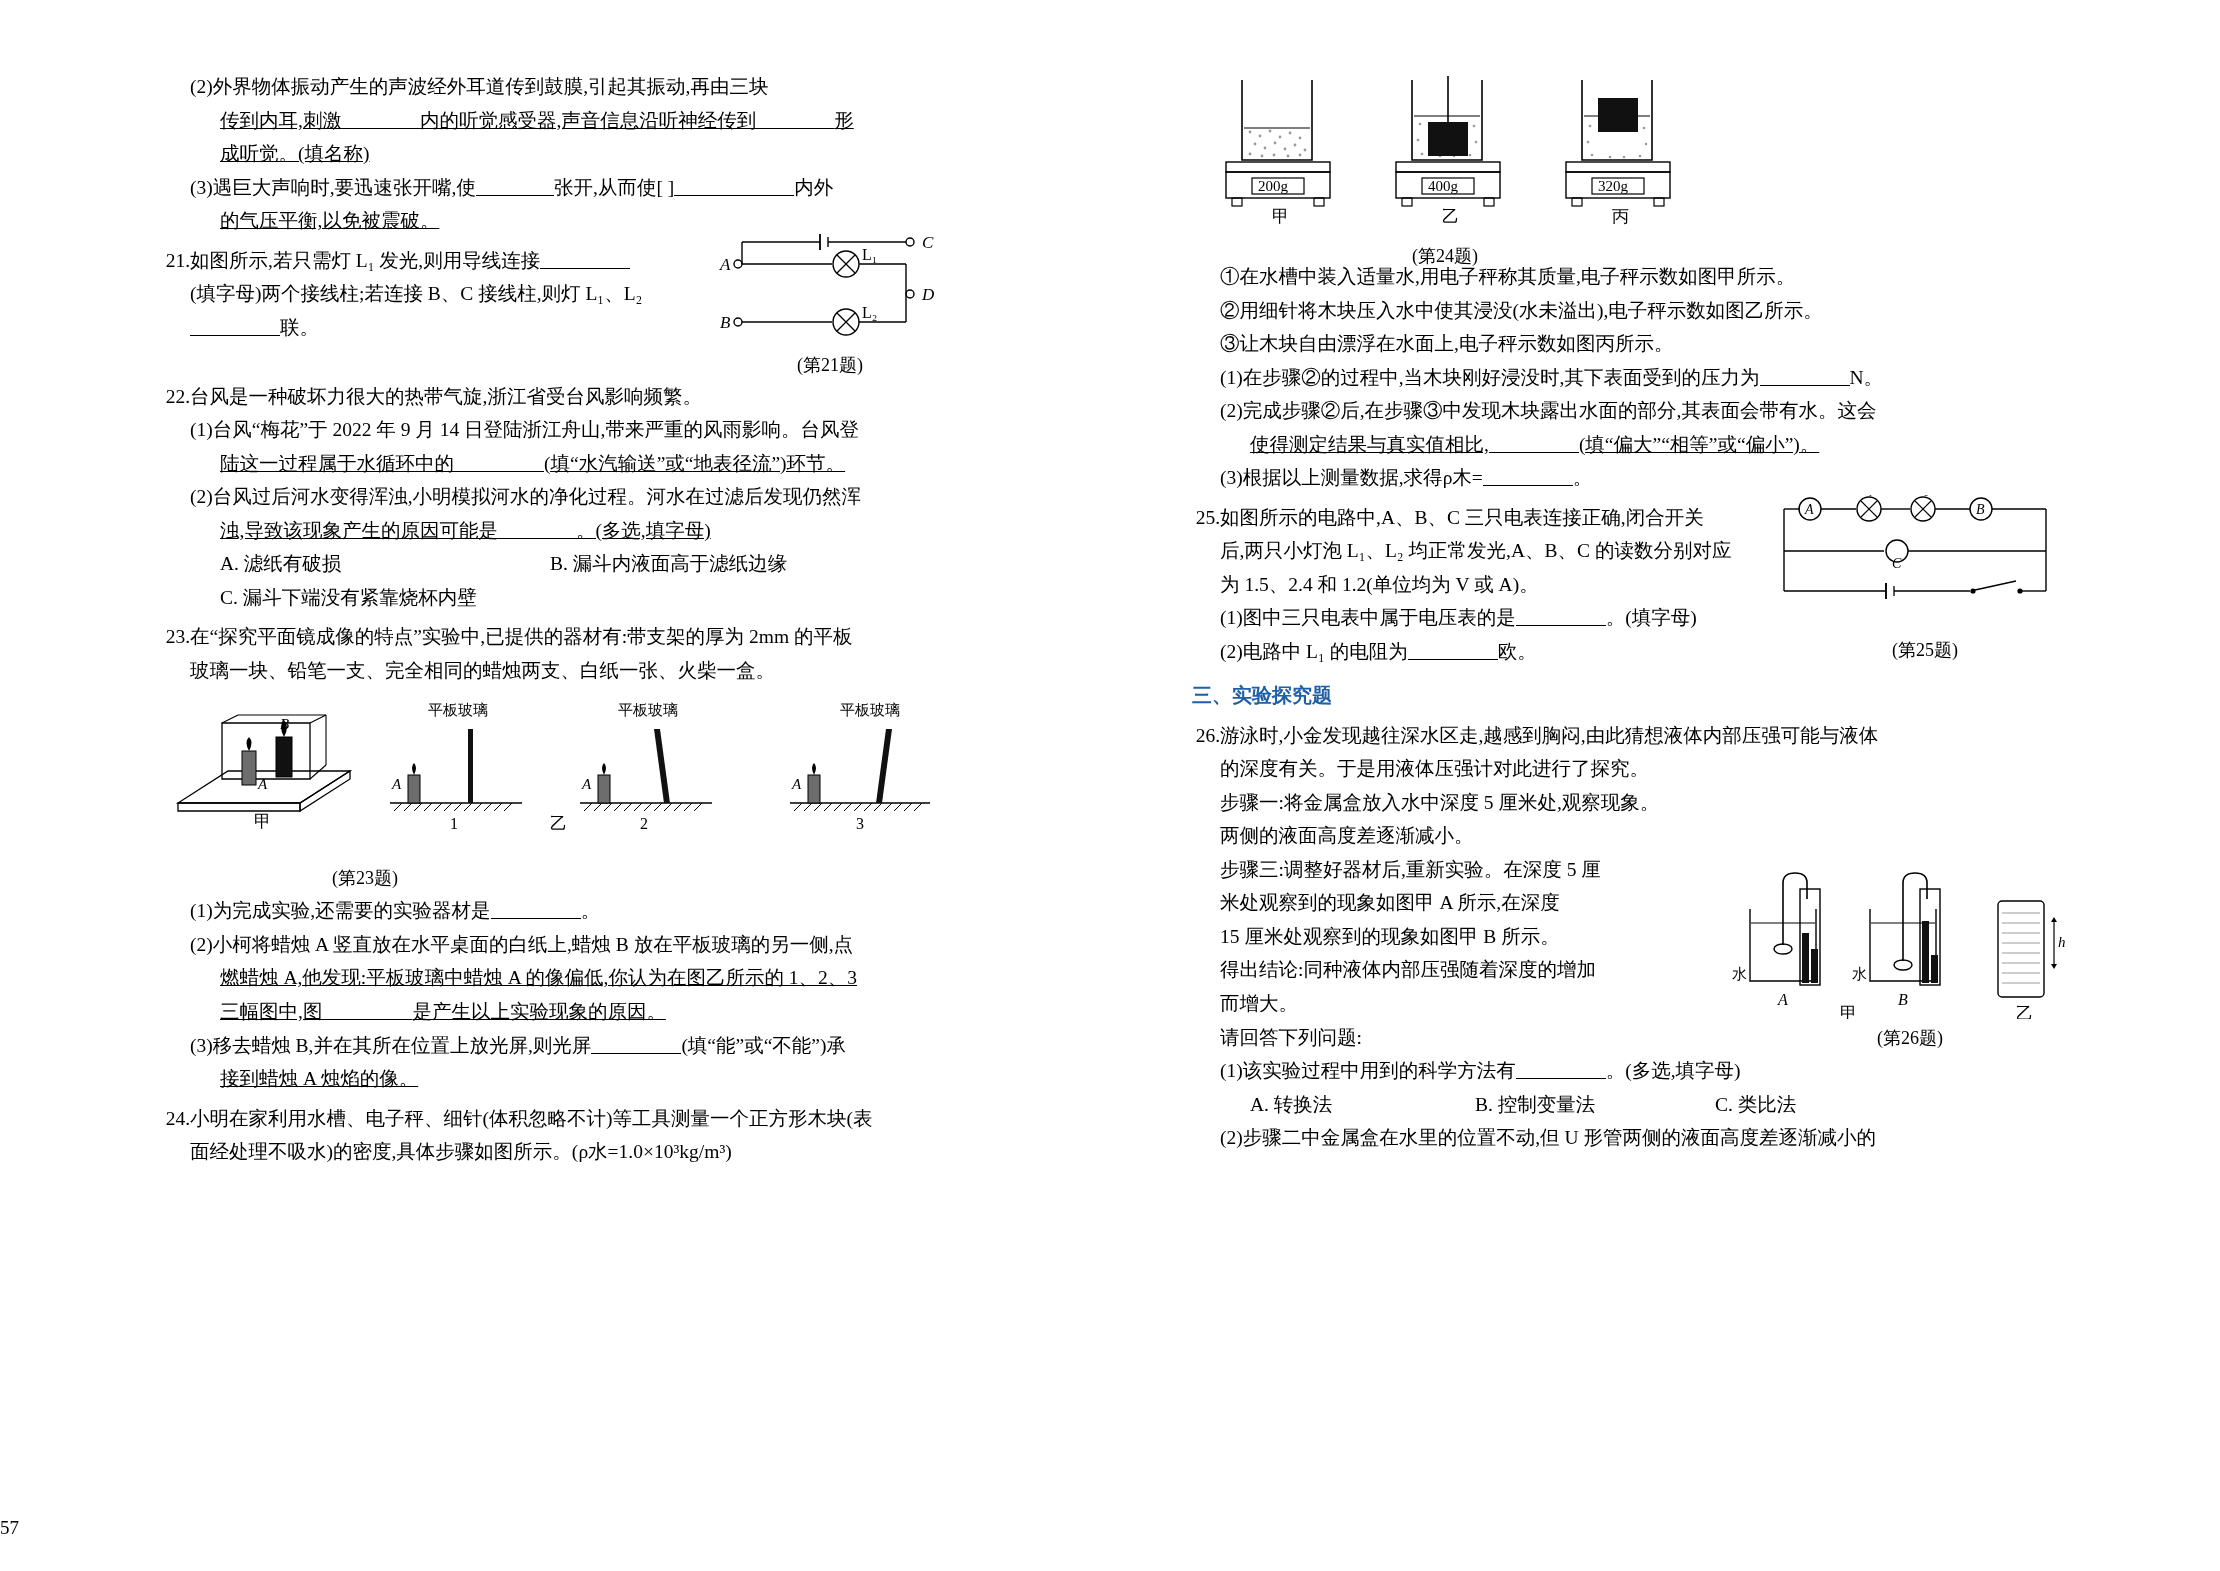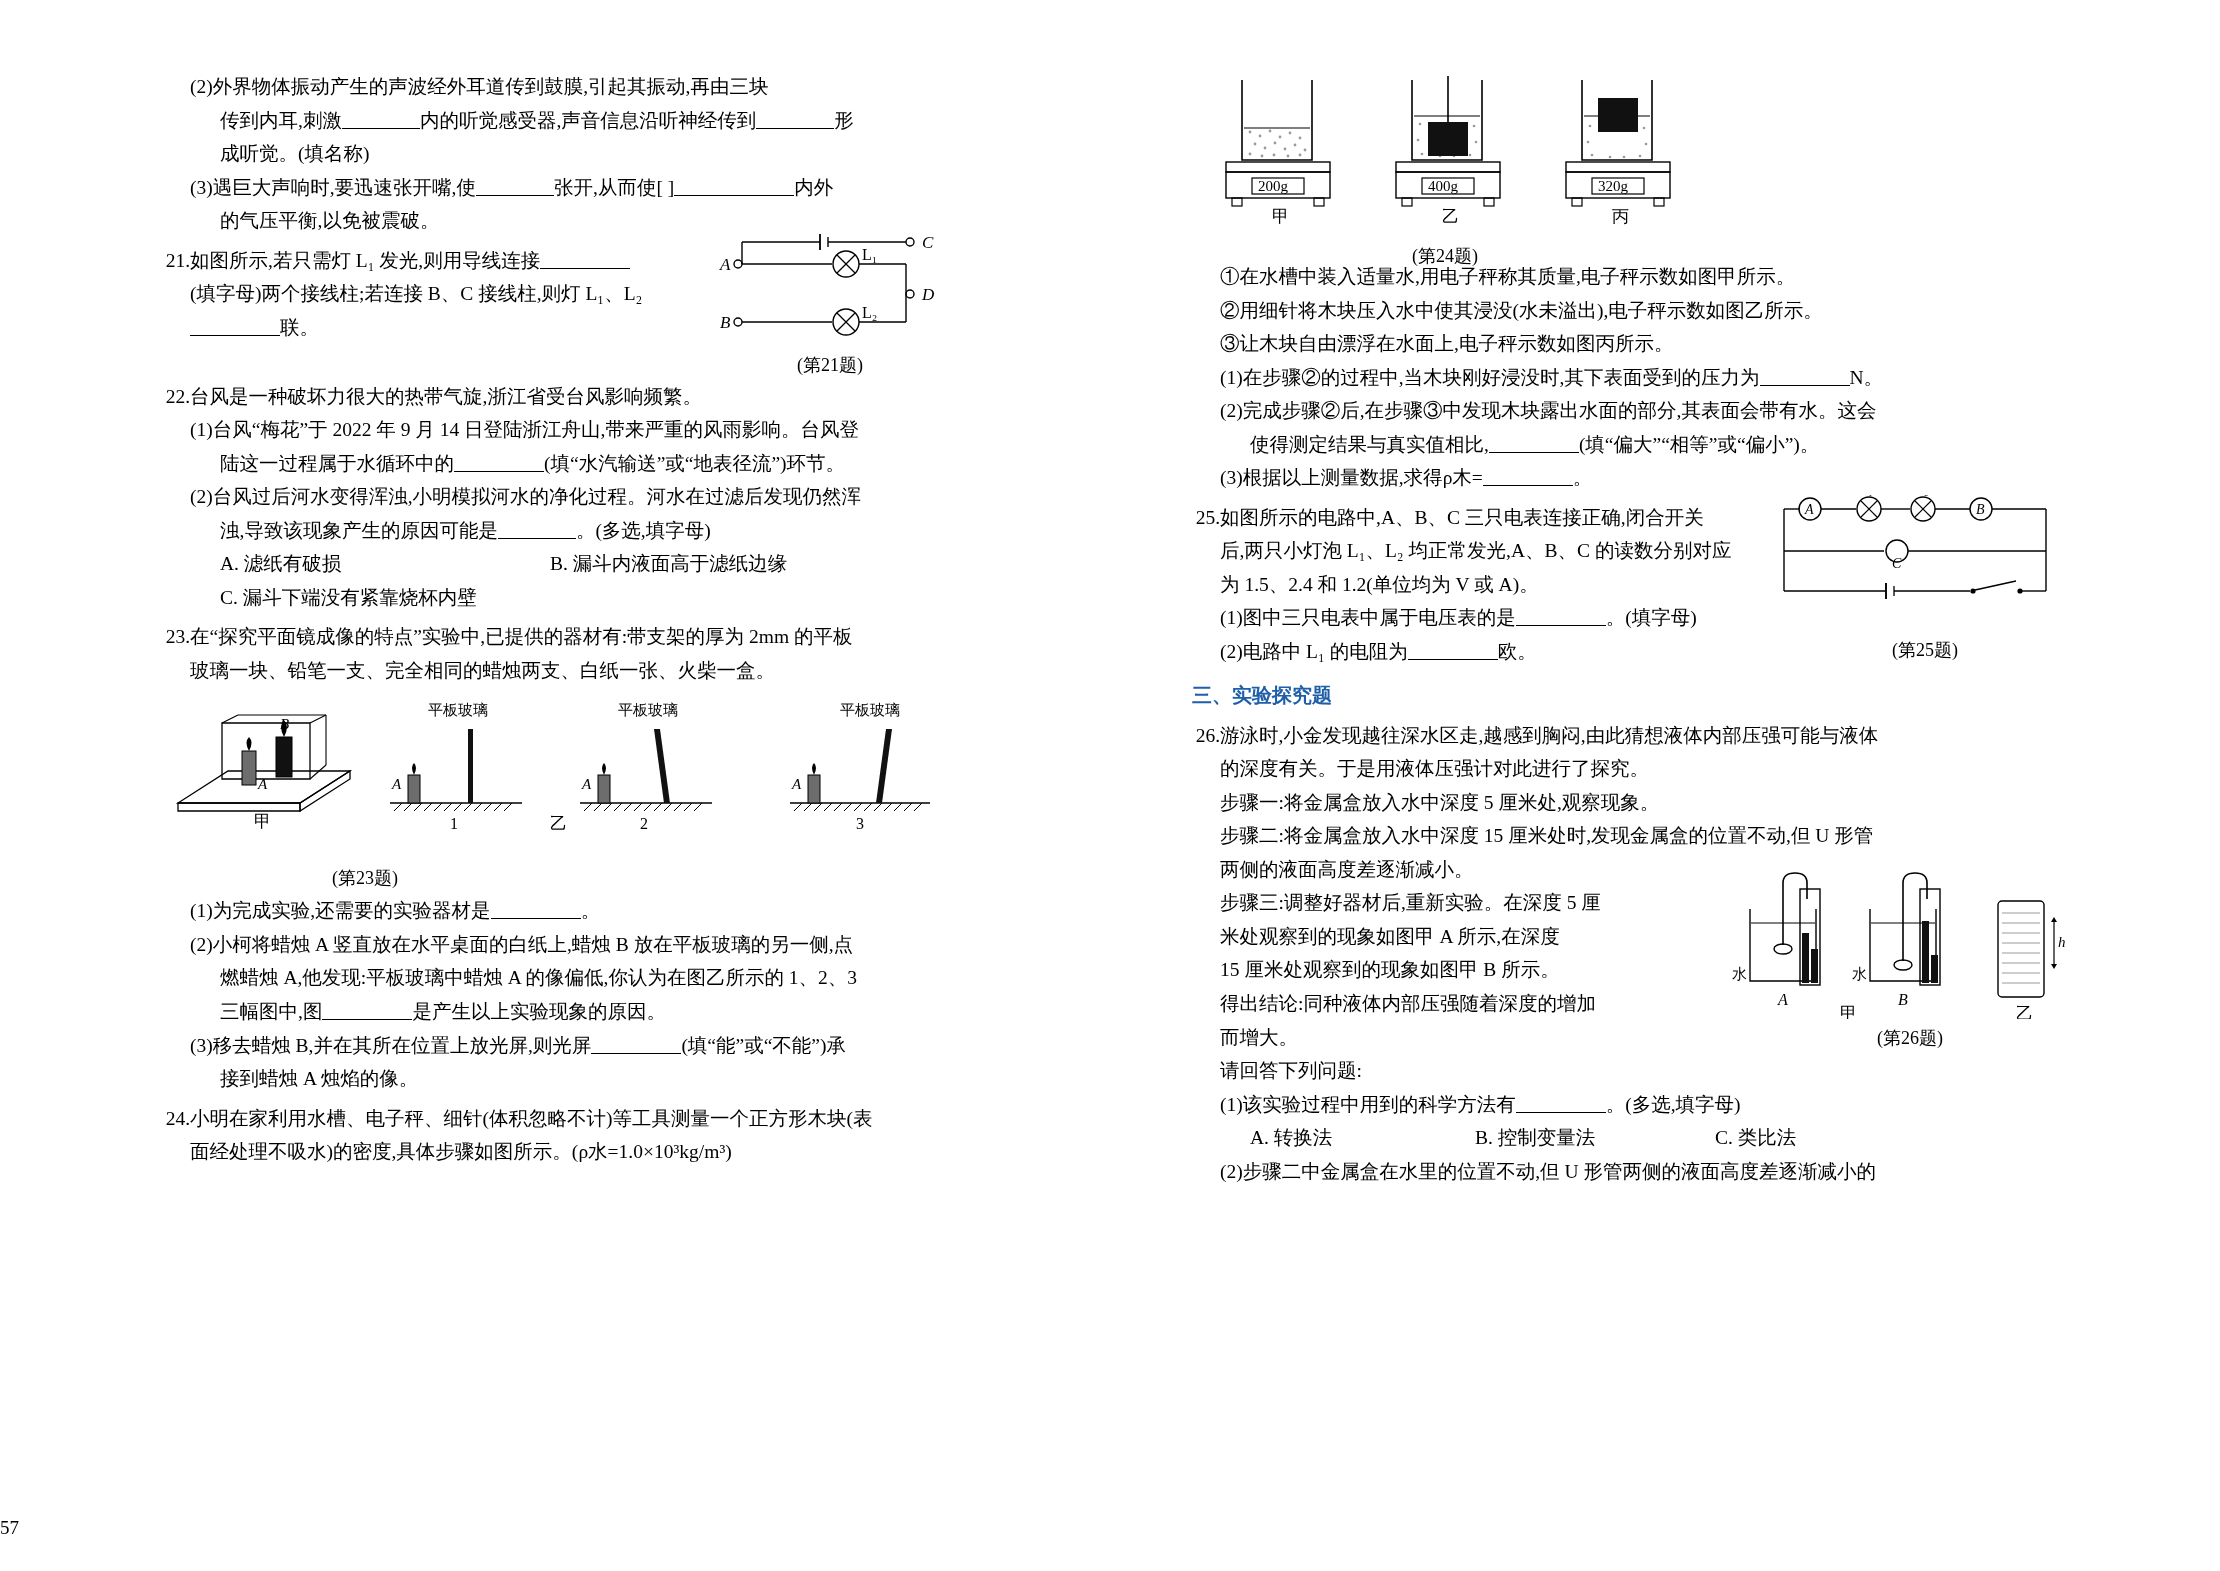--- a/index.html
+++ b/index.html
@@ -12,21 +12,21 @@
     overflow:hidden;
   }
   .page{position:absolute;inset:0;}
   .col{position:absolute;top:70px;width:900px;font-size:19.5px;line-height:1.72;}
   .colL{left:150px;}
   .colR{left:1180px;}
   .q{margin-bottom:6px;}
   .qline{display:block;}
   .num{display:inline-block;width:40px;text-align:right;}
   .ind1{padding-left:40px;display:block;}
-  .ind2{padding-left:70px;display:block;}
+  .ind2{padding-left:70px;display:block;text-decoration:underline;}
   .blank{display:inline-block;border-bottom:1px solid #000;min-width:78px;height:1em;vertical-align:-2px;}
   .blank.m{min-width:90px;}
   .blank.l{min-width:120px;}
   .fig-cap{text-align:center;font-size:18px;margin-top:20px;}
   .sec-head{color:#1f5fa8;font-weight:bold;font-size:20px;margin:10px 0 6px 12px;}
   .pgnum{position:absolute;left:0;right:8px;bottom:32px;text-align:left;font-size:19px;}
   .fig{position:relative;}
   .opts{display:block;padding-left:70px;}
   .opt-a{display:inline-block;width:330px;}
   svg{display:block;}
@@ -412,21 +412,20 @@
     </div>
 
     <div class="sec-head">三、实验探究题</div>
 
     <div class="q" style="position:relative;">
       <span class="qline">
         <span class="num">26.</span><span>游泳时,小金发现越往深水区走,越感到胸闷,由此猜想液体内部压强可能与液体</span>
       </span>
       <span class="ind1">的深度有关。于是用液体压强计对此进行了探究。</span>
       <span class="ind1">步骤一:将金属盒放入水中深度 5 厘米处,观察现象。</span>
-      <span class="ind1">步骤二:将金属盒放入水中深度 15 厘米处时,发现金属盒的位置不动,但 U 形管</span>
       <span class="ind1">两侧的液面高度差逐渐减小。</span>
       <span class="ind1" style="width:520px;display:block;">步骤三:调整好器材后,重新实验。在深度 5 厘</span>
       <span class="ind1" style="width:520px;display:block;">米处观察到的现象如图甲 A 所示,在深度</span>
       <span class="ind1" style="width:520px;display:block;">15 厘米处观察到的现象如图甲 B 所示。</span>
       <span class="ind1" style="width:520px;display:block;">得出结论:同种液体内部压强随着深度的增加</span>
       <span class="ind1" style="width:520px;display:block;">而增大。</span>
       <span class="ind1">请回答下列问题:</span>
 
       <div class="fig" style="position:absolute;right:-10px;top:150px;width:360px;">
         <svg width="360" height="150" viewBox="0 0 360 150">

